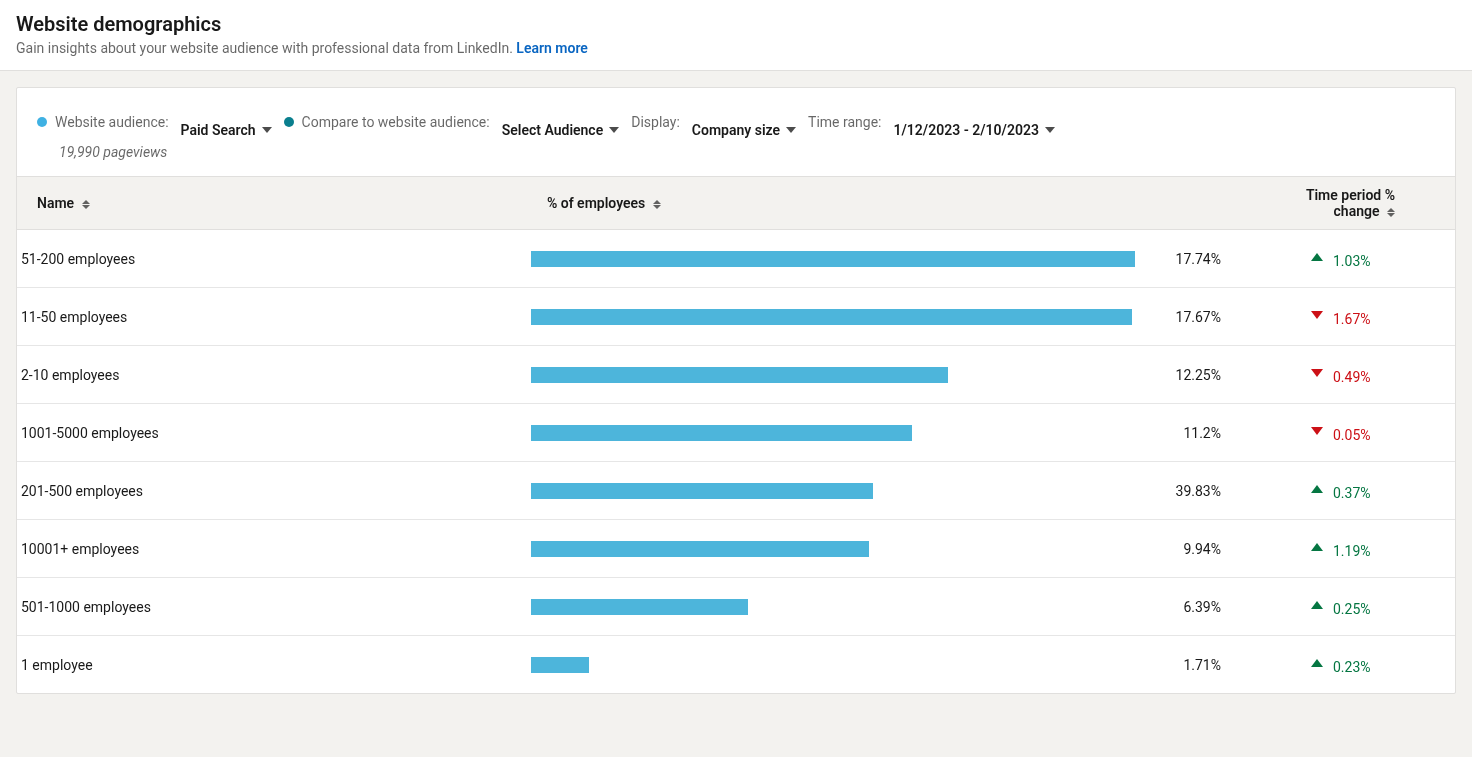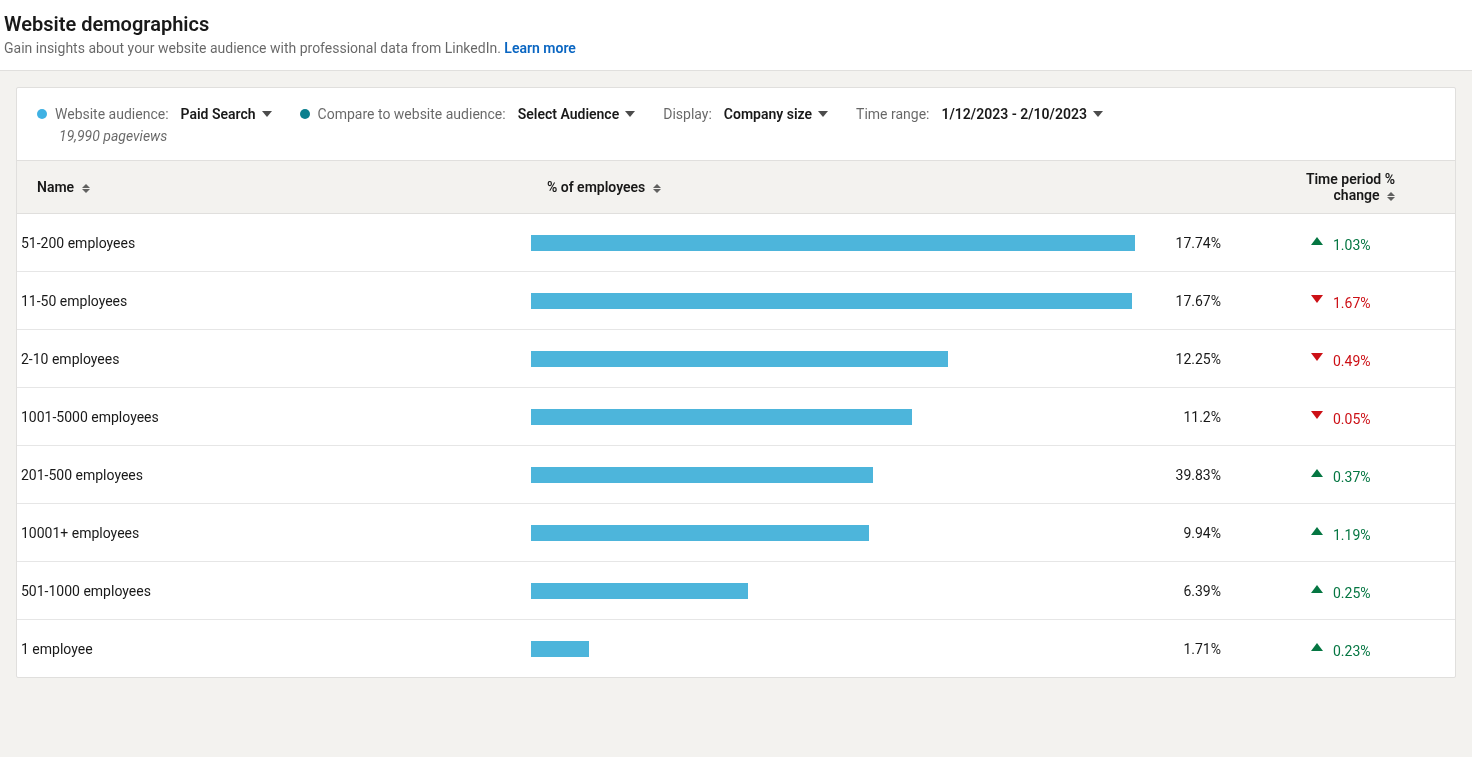--- a/index.html
+++ b/index.html
@@ -6,21 +6,21 @@
     body {
       font-family: -apple-system, BlinkMacSystemFont, "Segoe UI", Roboto, Helvetica, Arial, sans-serif;
       background: #f3f2ef;
       color: rgba(0,0,0,0.9);
       font-size: 14px;
       width: 1472px;
     }
     .header {
       background: #fff;
       border-bottom: 1px solid #e0dfdd;
-      padding: 12px 4px 14px;
+      padding: 12px 16px 14px;
     }
     .header h1 {
       font-size: 20px;
       font-weight: 600;
       color: rgba(0,0,0,0.9);
       margin-bottom: 4px;
     }
     .header .subtitle {
       font-size: 14px;
       color: rgba(0,0,0,0.6);
@@ -34,21 +34,21 @@
       margin: 16px;
       background: #fff;
       border: 1px solid #e0dfdd;
       border-radius: 2px;
     }
     .controls {
       padding: 18px 20px 12px;
       display: flex;
       flex-wrap: wrap;
       align-items: center;
-      gap: 28px;
+      gap: 12px;
     }
     .control-group { display: flex; align-items: center; gap: 8px; }
     .bullet {
       display: inline-block;
       width: 10px; height: 10px;
       border-radius: 50%;
     }
     .bullet.light { background: #3fb1e3; }
     .bullet.dark  { background: #0a7f8e; }
     .label-text { color: rgba(0,0,0,0.6); }
@@ -118,21 +118,21 @@
       margin-left: 4px;
       vertical-align: middle;
     }
     .sort-icon .su, .sort-icon .sd {
       width: 0; height: 0;
       border-left: 4px solid transparent;
       border-right: 4px solid transparent;
     }
     .sort-icon .su { border-bottom: 4px solid rgba(0,0,0,0.6); }
     .sort-icon .sd { border-top: 4px solid rgba(0,0,0,0.6); }
-    .dd { cursor: pointer; display: inline-flex; align-items: center; }
+    .dd { cursor: pointer; display: inline-flex; align-items: center; margin-top: 16px; }
   </style>
 </head>
 <body>
 
 <div class="header">
   <h1>Website demographics</h1>
   <div class="subtitle">
     <span>Gain insights about your website audience with professional data from LinkedIn. </span><a href="#">Learn more</a>
   </div>
 </div>

